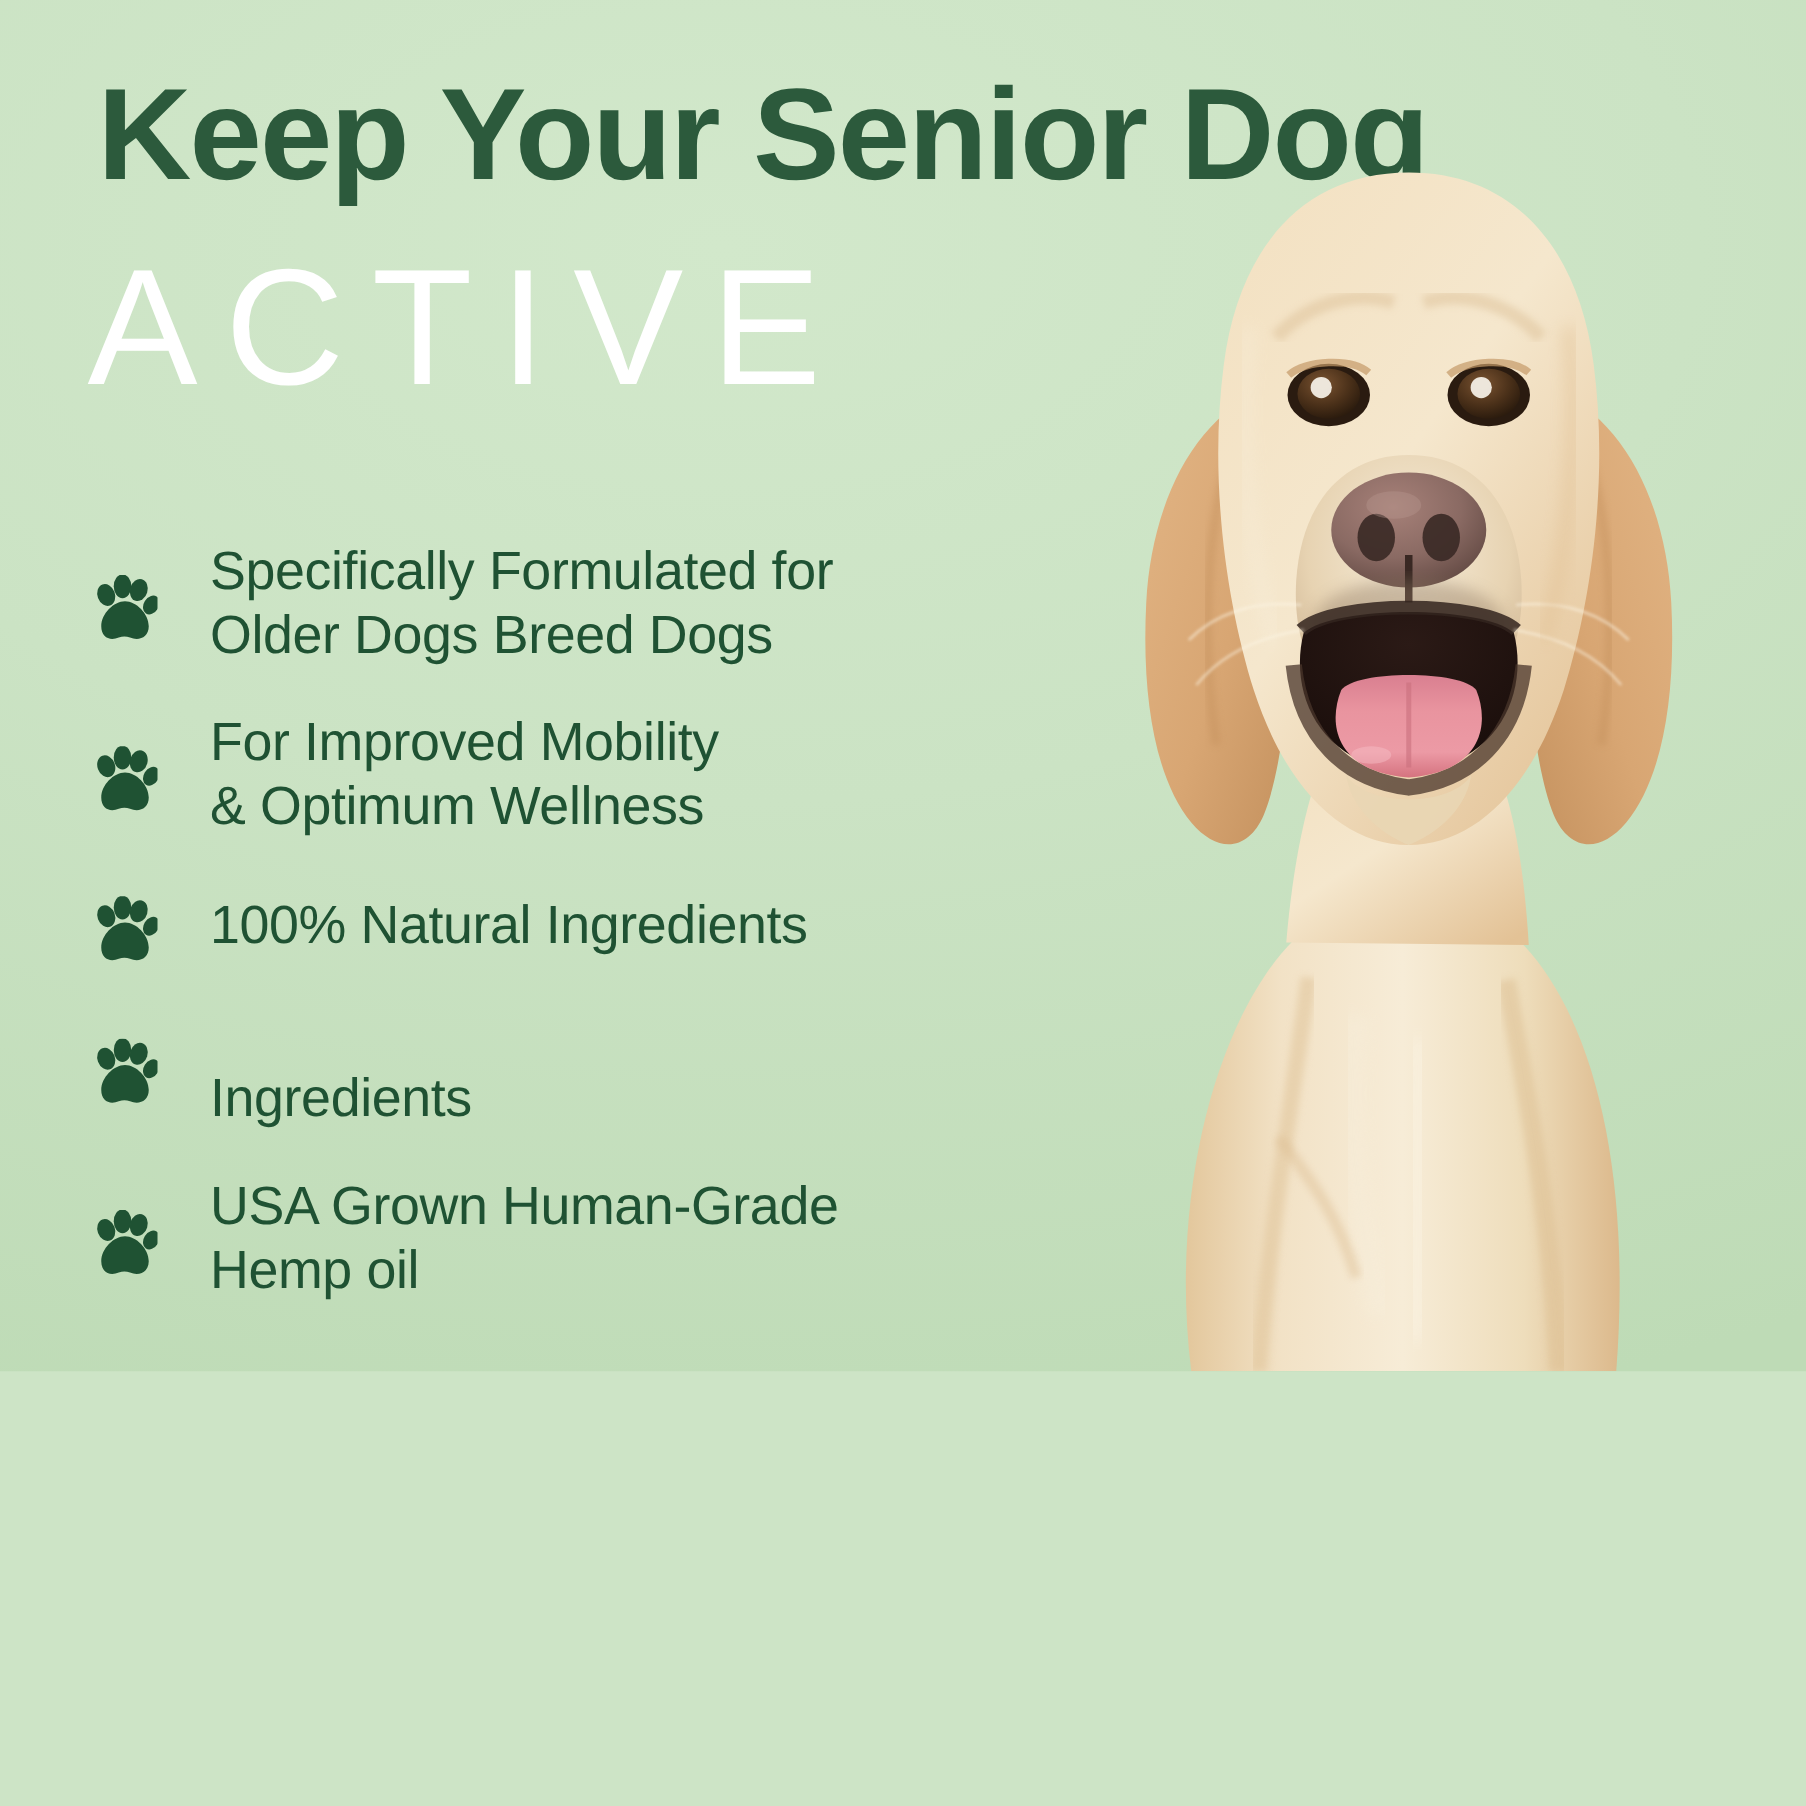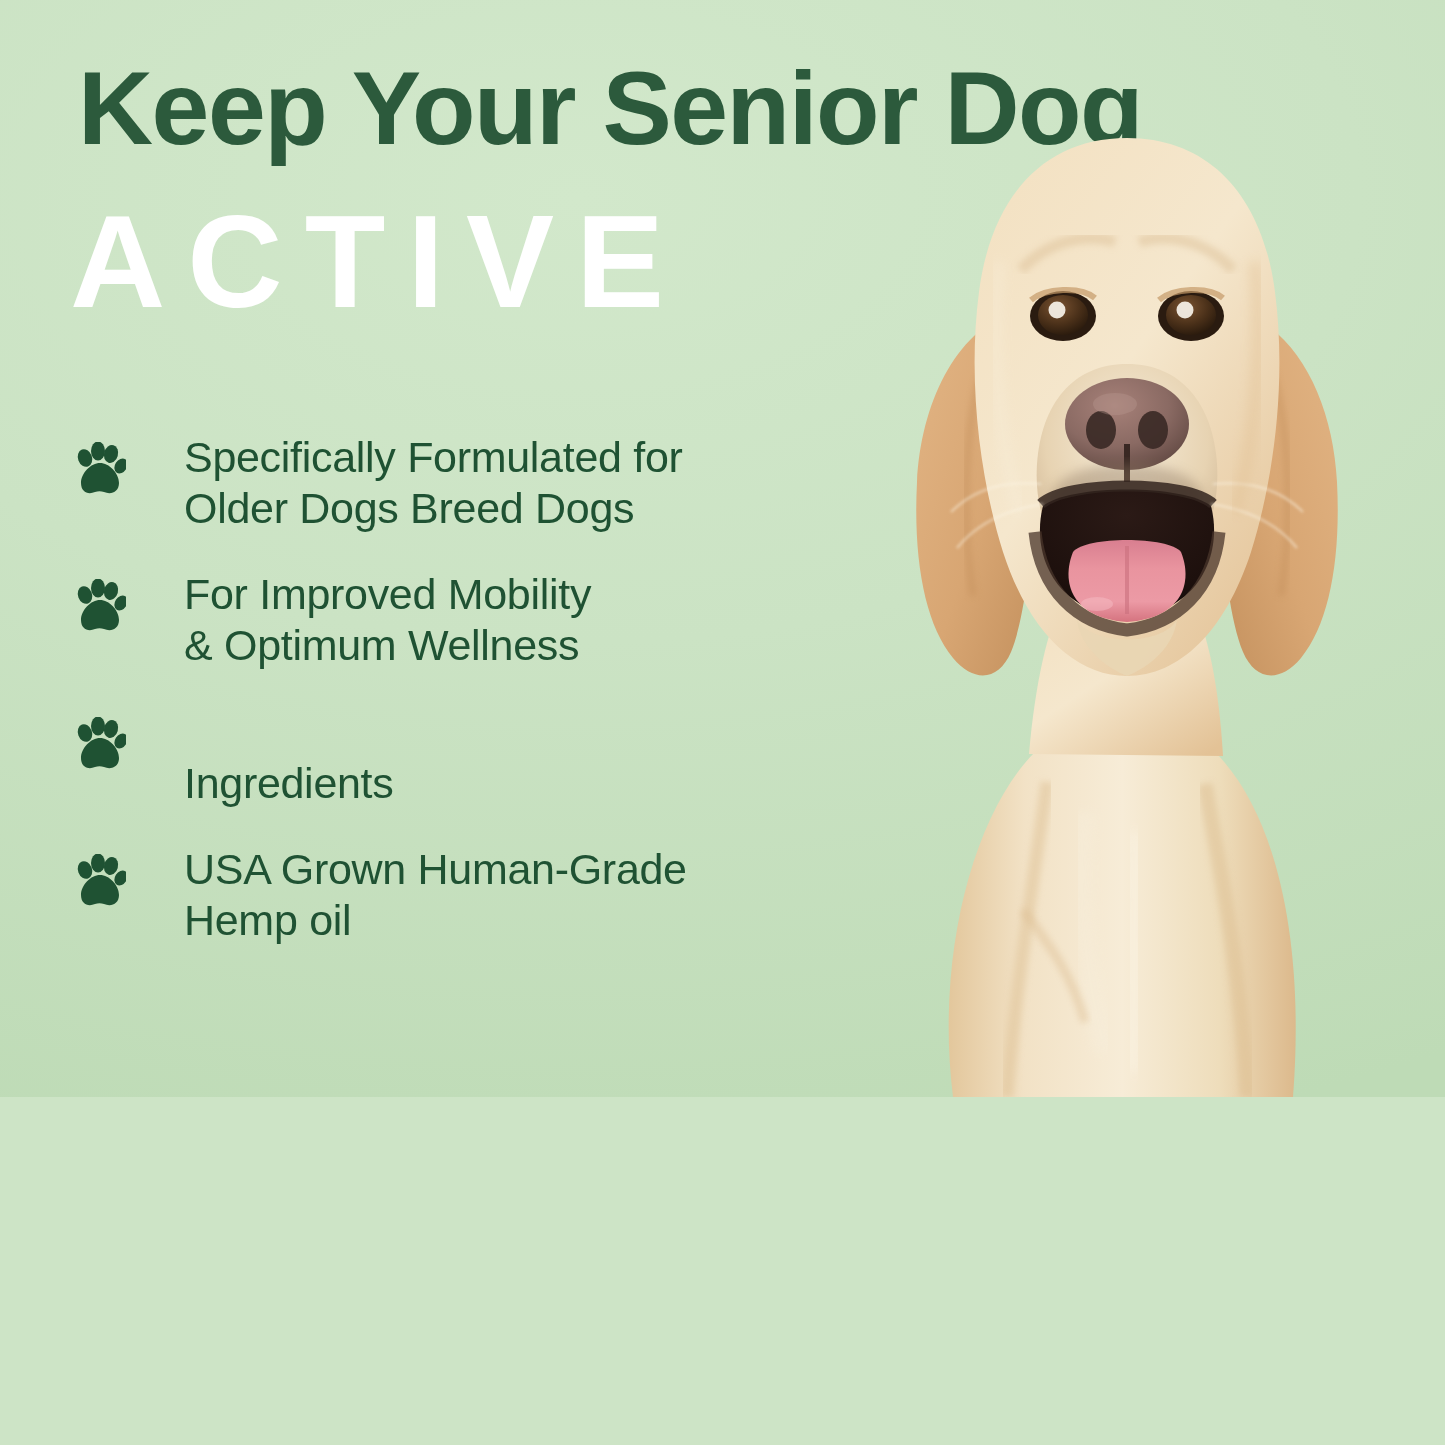--- a/index.html
+++ b/index.html
@@ -30,40 +30,39 @@
     line-height:0.98;
     color:#2c5a3c;
     letter-spacing:-1.5px;
     white-space:nowrap;
   }
   .subheadline {
     position:absolute;
     left:70px;
     top:196px;
     font-size:132px;
-    font-weight:bold;
+    font-weight:normal;
     line-height:1;
     color:#ffffff;
     letter-spacing:22px;
   }
 
   
   .bullets {
     position:absolute;
     left:74px;
     top:432px;
     width:740px;
   }
   .bullet {
     position:relative;
     display:flex;
-    align-items:flex-start;
+    align-items:center;
     margin-bottom:36px;
     min-height:74px;
-    gap:16px;
   }
   .paw {
     flex:0 0 52px;
     width:52px;
     height:56px;
     margin-top:10px;
     position:relative;
   }
   .paw svg { display:block; width:52px; height:56px; }
   .bullet-text {
@@ -273,20 +272,34 @@
           <path d="M26,21 C35,21 45,31 45,41 C45,50 37,53 30,50 C27,49 24,49 21,50 C14,53 7,50 7,41 C7,31 17,21 26,21 Z"></path>
         </g>
           </svg>
       </span>
       <span class="bullet-text">
         <span>For Improved Mobility</span><br>
         <span>&amp; Optimum Wellness</span>
       </span>
     </div>
 
+    <div class="bullet single tight">
+      <span class="paw">
+        <svg viewBox="0 0 52 56">
+            <g fill="#1f5233">
+          <ellipse cx="11" cy="16" rx="7" ry="9" transform="rotate(-20 11 16)"></ellipse>
+          <ellipse cx="24" cy="9" rx="7" ry="9.5"></ellipse>
+          <ellipse cx="37" cy="12" rx="7" ry="9" transform="rotate(16 37 12)"></ellipse>
+          <ellipse cx="47" cy="24" rx="6" ry="8" transform="rotate(32 47 24)"></ellipse>
+          <path d="M26,21 C35,21 45,31 45,41 C45,50 37,53 30,50 C27,49 24,49 21,50 C14,53 7,50 7,41 C7,31 17,21 26,21 Z"></path>
+        </g>
+          </svg>
+      </span>
+      <span class="bullet-text">100% Natural Ingredients</span>
+    </div>
 
 
     <div class="bullet">
       <span class="paw">
         <svg viewBox="0 0 52 56">
             <g fill="#1f5233">
           <ellipse cx="11" cy="16" rx="7" ry="9" transform="rotate(-20 11 16)"></ellipse>
           <ellipse cx="24" cy="9" rx="7" ry="9.5"></ellipse>
           <ellipse cx="37" cy="12" rx="7" ry="9" transform="rotate(16 37 12)"></ellipse>
           <ellipse cx="47" cy="24" rx="6" ry="8" transform="rotate(32 47 24)"></ellipse>

